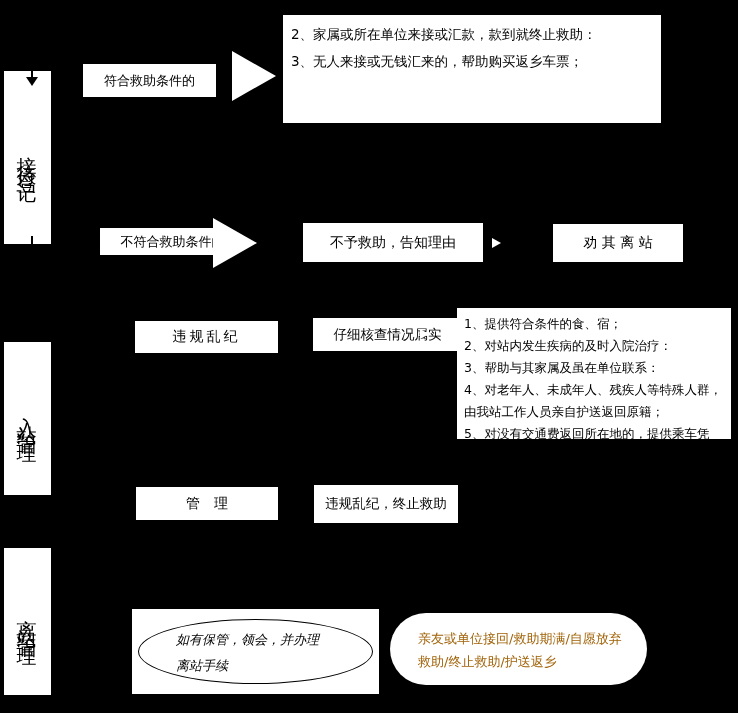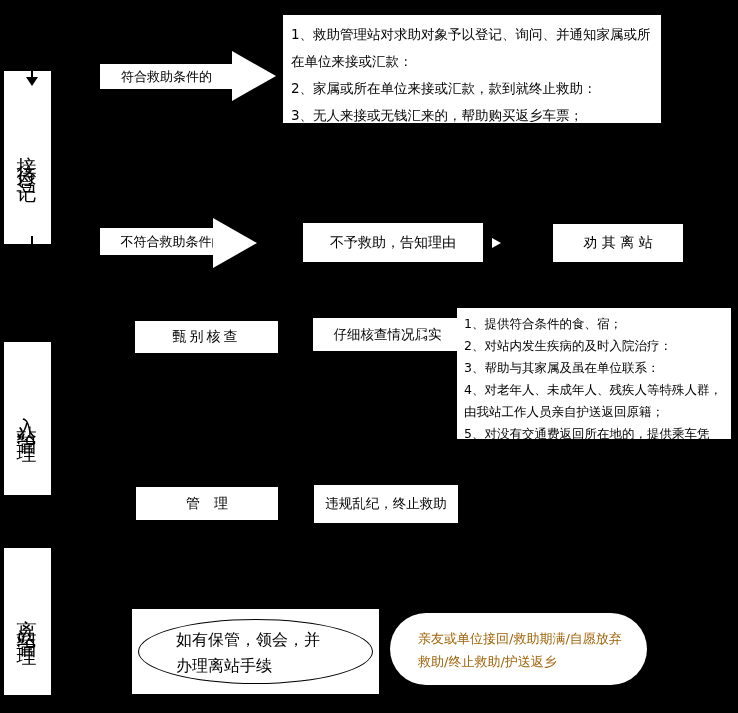--- a/index.html
+++ b/index.html
@@ -35,55 +35,54 @@
   </div>
 
   <div class="stage" style="top:342px;height:153px;">
     <span class="stage-label">入站管理</span>
   </div>
 
   <div class="stage" style="top:548px;height:147px;">
     <span class="stage-label">离站管理</span>
   </div>
 
-  <div class="label-box" style="left:100px;top:64px;width:133px;height:25px;">符合救助条件的</div>
+  <div class="label-box" style="left:83px;top:64px;width:133px;height:33px;">符合救助条件的</div>
   <div class="block-arrow-head" style="left:232px;top:51px;"></div>
 
   <div class="list-box" style="left:283px;top:15px;width:378px;height:108px;padding:6px 8px 0 8px;box-sizing:border-box;">
-    <div class="item">1、救助管理站对求助对象予以登记、询问、并通知家属或所在单位来接或汇款：</div>
     <div class="item">2、家属或所在单位来接或汇款，款到就终止救助：</div>
     <div class="item">3、无人来接或无钱汇来的，帮助购买返乡车票；</div>
   </div>
 
   <div class="label-box" style="left:100px;top:228px;width:113px;height:27px;padding-left:16px;">不符合救助条件的</div>
   <div class="block-arrow-head" style="left:213px;top:218px;"></div>
 
   <div class="box center-text" style="left:267px;top:223px;width:180px;height:39px;">不予救助，告知理由</div>
   <div class="mini-arrow" style="left:492px;top:238px;"></div>
   <div class="box center-text" style="left:517px;top:224px;width:130px;height:38px;">劝 其 离 站</div>
 
-  <div class="box center-text" style="left:99px;top:321px;width:143px;height:32px;letter-spacing:3px;">甄别核查</div>
+  <div class="box center-text" style="left:99px;top:321px;width:143px;height:32px;letter-spacing:3px;">违规乱纪</div>
   <div class="mini-arrow" style="left:250px;top:328px;"></div>
   <div class="box" style="left:277px;top:318px;width:149px;height:33px;font-size:13.5px;">仔细核查情况属实</div>
   <div class="mini-arrow" style="left:420px;top:329px;"></div>
 
   <div class="list-box list-box2" style="left:457px;top:308px;width:274px;height:131px;padding:5px 7px 0 7px;box-sizing:border-box;">
     <div class="item">1、提供符合条件的食、宿；</div>
     <div class="item">2、对站内发生疾病的及时入院治疗：</div>
     <div class="item">3、帮助与其家属及虽在单位联系：</div>
     <div class="item">4、对老年人、未成年人、残疾人等特殊人群，由我站工作人员亲自护送返回原籍；</div>
     <div class="item">5、对没有交通费返回所在地的，提供乘车凭证。</div>
   </div>
 
   <div class="box center-text" style="left:100px;top:487px;width:142px;height:33px;">管　理</div>
   <div class="mini-arrow" style="left:268px;top:497px;"></div>
   <div class="box" style="left:278px;top:485px;width:144px;height:38px;font-size:13.5px;">违规乱纪，终止救助</div>
 
   <div class="box" style="left:96px;top:609px;width:247px;height:85px;">
     <div class="ellipse-outline" style="left:6px;top:10px;width:233px;height:63px;"></div>
-    <div class="abs" style="left:44px;top:18px;width:150px;font-size:16px;line-height:26px;">如有保管，领会，并办理离站手续</div>
+    <div class="abs" style="left:44px;top:18px;width:150px;font-size:13px;line-height:26px;font-style:italic;">如有保管，领会，并办理离站手续</div>
   </div>
 
   <div class="rounded-box" style="left:390px;top:613px;width:257px;height:72px;">
     <div class="abs" style="left:28px;top:14px;width:208px;font-size:13px;line-height:23px;">亲友或单位接回/救助期满/自愿放弃救助/终止救助/护送返乡</div>
   </div>
 
 </div>
 
 </body></html>

